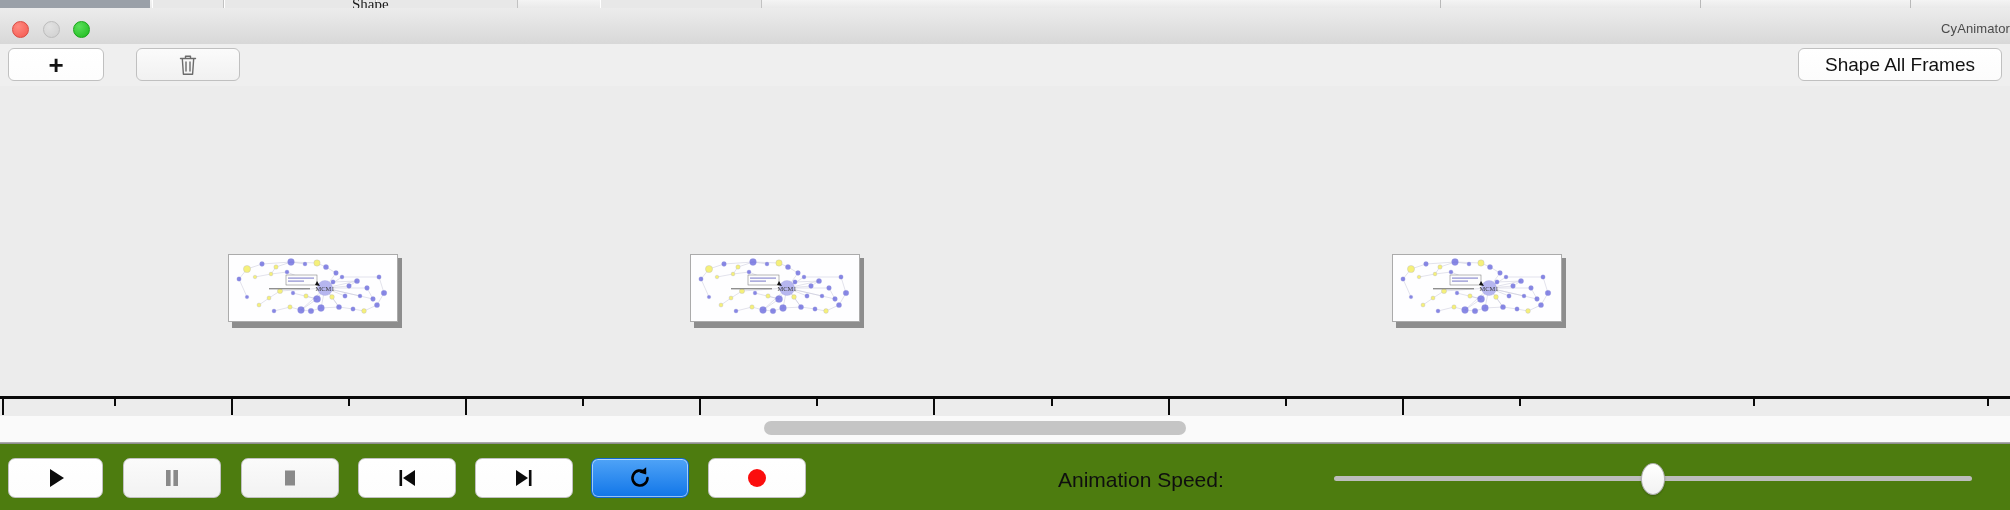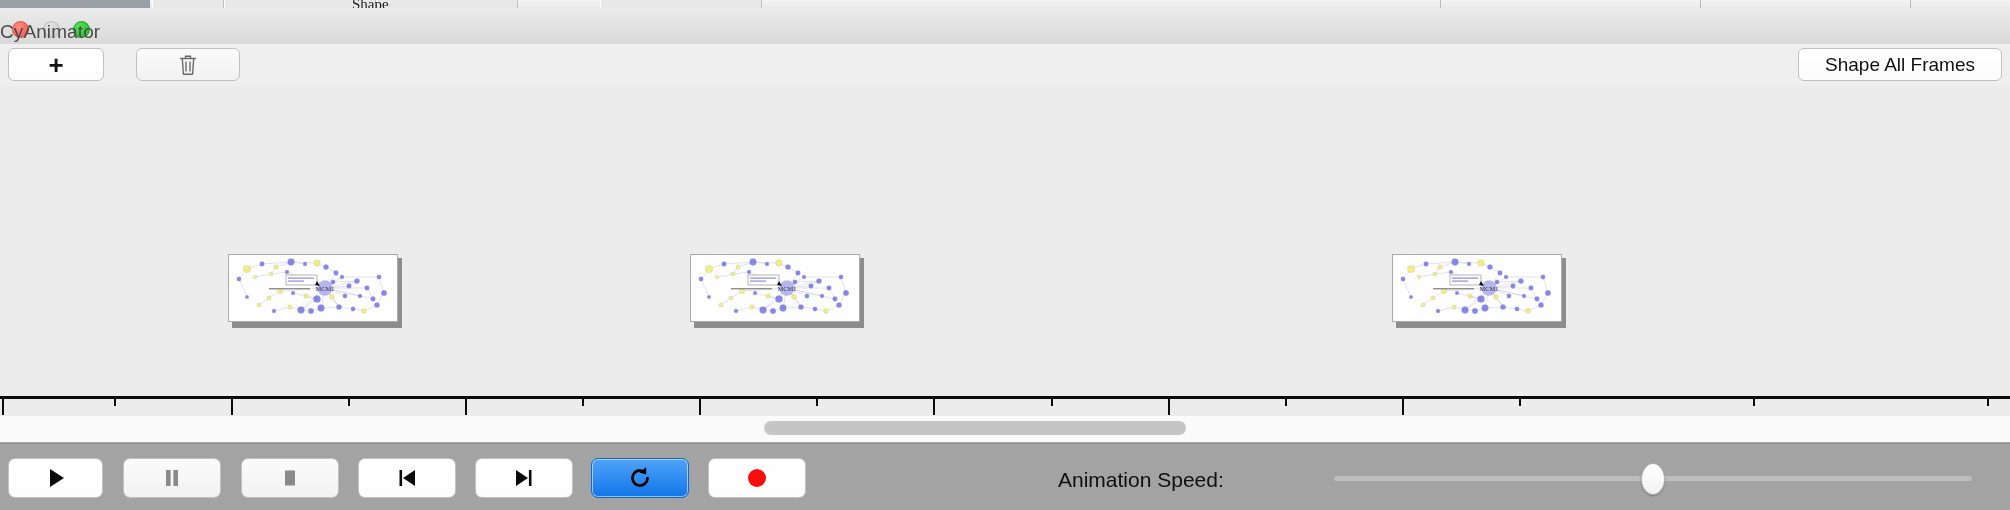--- a/index.html
+++ b/index.html
@@ -26,22 +26,22 @@
   .titlebar{position:absolute;left:0;top:8px;width:2010px;height:36px;
     background:linear-gradient(#ececec,#d8d8d8);
     border-bottom:1px solid #b4b4b4;}
   .traffic{position:absolute;top:13px;width:15px;height:15px;border-radius:50%;}
   .tl-close{left:12px;background:radial-gradient(circle at 35% 30%,#ff8a80,#f4584f);
     border:1px solid #d84b42;}
   .tl-min{left:43px;background:radial-gradient(circle at 35% 30%,#e2e2e2,#cfcfcf);
     border:1px solid #bcbcbc;}
   .tl-max{left:73px;background:radial-gradient(circle at 35% 30%,#5ae05a,#1db91d);
     border:1px solid #18a518;}
-  .win-title{position:absolute;left:0;top:13px;width:2010px;text-align:left;
-    font-size:19px;color:#4b4b4b;letter-spacing:.1px;}
+  .win-title{position:absolute;left:0;top:13px;width:2010px;text-align:right;
+    font-size:13px;color:#4b4b4b;letter-spacing:.1px;}
 
   
   .toolbar{position:absolute;left:0;top:44px;width:2010px;height:42px;background:#efefef;
     border-bottom:1px solid #c9c9c9;}
   .tb-btn{position:absolute;top:4px;height:33px;border-radius:6px;
     border:1px solid #c0c0c0;box-sizing:border-box;
     display:flex;align-items:center;justify-content:center;cursor:pointer;}
   .tb-btn.white{background:linear-gradient(#ffffff,#fdfdfd);}
   .tb-btn.gray{background:linear-gradient(#fbfbfb,#f1f1f1);}
   #addFrameBtn{left:8px;width:96px;}
@@ -70,21 +70,21 @@
   .tick-lab{position:absolute;top:329px;font-size:22px;color:#0d0d0d;
     transform:translateX(-50%);white-space:nowrap;}
 
   
   .hscroll{position:absolute;left:0;top:416px;width:2010px;height:26px;
     background:#fafafa;border-bottom:1px solid #a9a9a9;}
   .hthumb{position:absolute;left:763px;top:5px;width:424px;height:14px;
     border-radius:7px;background:#c5c5c5;cursor:pointer;}
 
   
-  .ctrlbar{position:absolute;left:0;top:443px;width:2010px;height:67px;background:#a3a3a3;
+  .ctrlbar{position:absolute;left:0;top:443px;width:2010px;height:67px;background:#4d7c0f;
     border-top:1px solid #8f8f8f;}
   .cbtn{position:absolute;top:14px;height:40px;border-radius:7px;box-sizing:border-box;
     border:1px solid #c1c1c1;display:flex;align-items:center;justify-content:center;
     cursor:pointer;}
   .cbtn.enabled{background:linear-gradient(#ffffff,#fdfdfd);}
   .cbtn.disabled{background:linear-gradient(#fbfbfb,#f2f2f2);cursor:default;}
   .cbtn.active{background:linear-gradient(#4fa3f7,#1176e8);border:1px solid #1068cf;
     box-shadow:0 0 0 1px rgba(255,255,255,.55) inset;}
   .spd-label{position:absolute;top:24px;left:1058px;font-size:21px;color:#0f0f0f;}
   .slider{position:absolute;left:1334px;top:32px;width:638px;height:5px;

